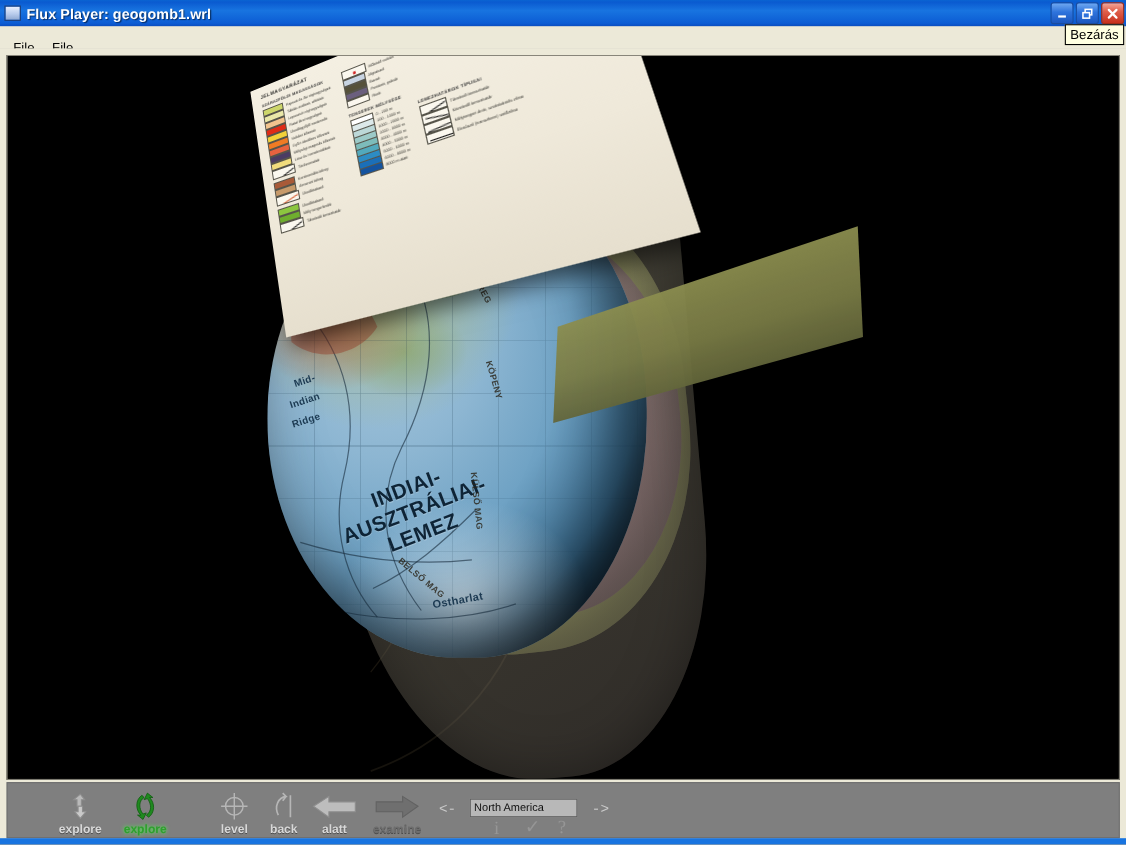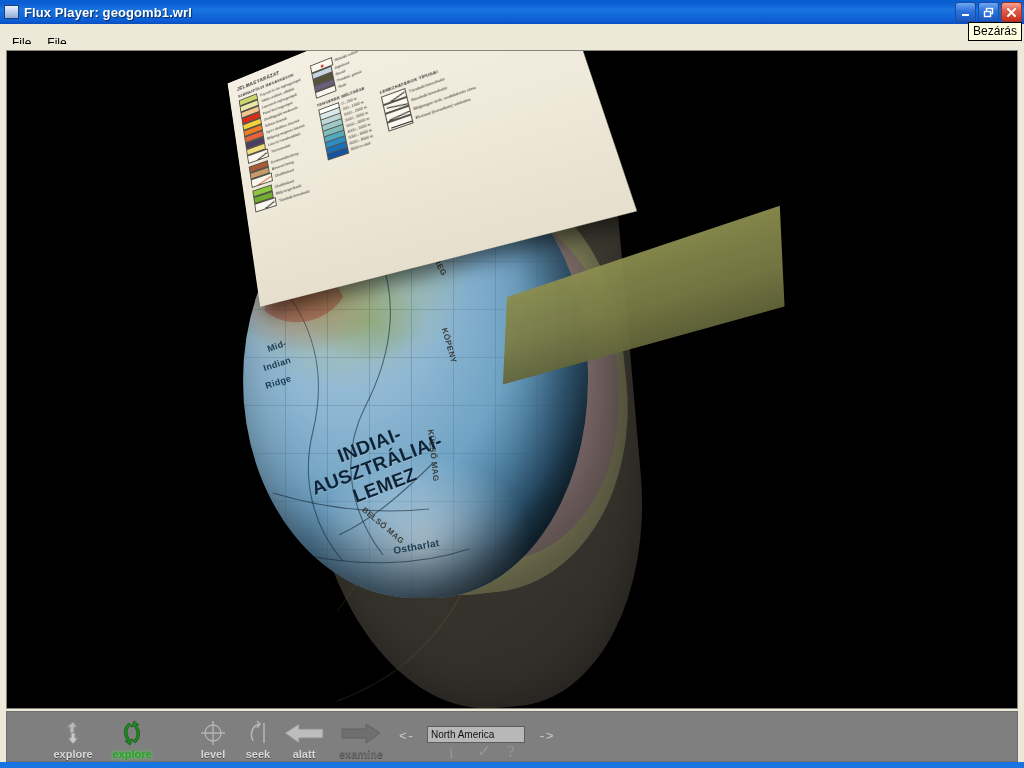--- a/index.html
+++ b/index.html
@@ -452,21 +452,21 @@
         <div class="tb-lab">level</div>
       </div>
 
       <div class="tb-btn" style="left:222px;top:6px">
         <div class="tb-ico">
           <svg width="28" height="28" viewBox="0 0 28 28">
             <path d="M9 22 C 5 14 9 6 16 5 L13 2 M16 5 L13 9" fill="none" stroke="#b6b6b6" stroke-width="1.5"></path>
             <path d="M20 4 L20 24" stroke="#b6b6b6" stroke-width="1.5"></path>
           </svg>
         </div>
-        <div class="tb-lab">seek</div>
+        <div class="tb-lab">back</div>
       </div>
 
       <div class="tb-btn" style="left:268px;top:6px">
         <div class="tb-ico">
           <svg width="42" height="26" viewBox="0 0 42 26">
             <path d="M2 13 L16 4 L16 9 L40 9 L40 18 L16 18 L16 23 Z" fill="#bdbdbd" stroke="#8e8e8e"></path>
           </svg>
         </div>
         <div class="tb-lab">alatt</div>
       </div>

